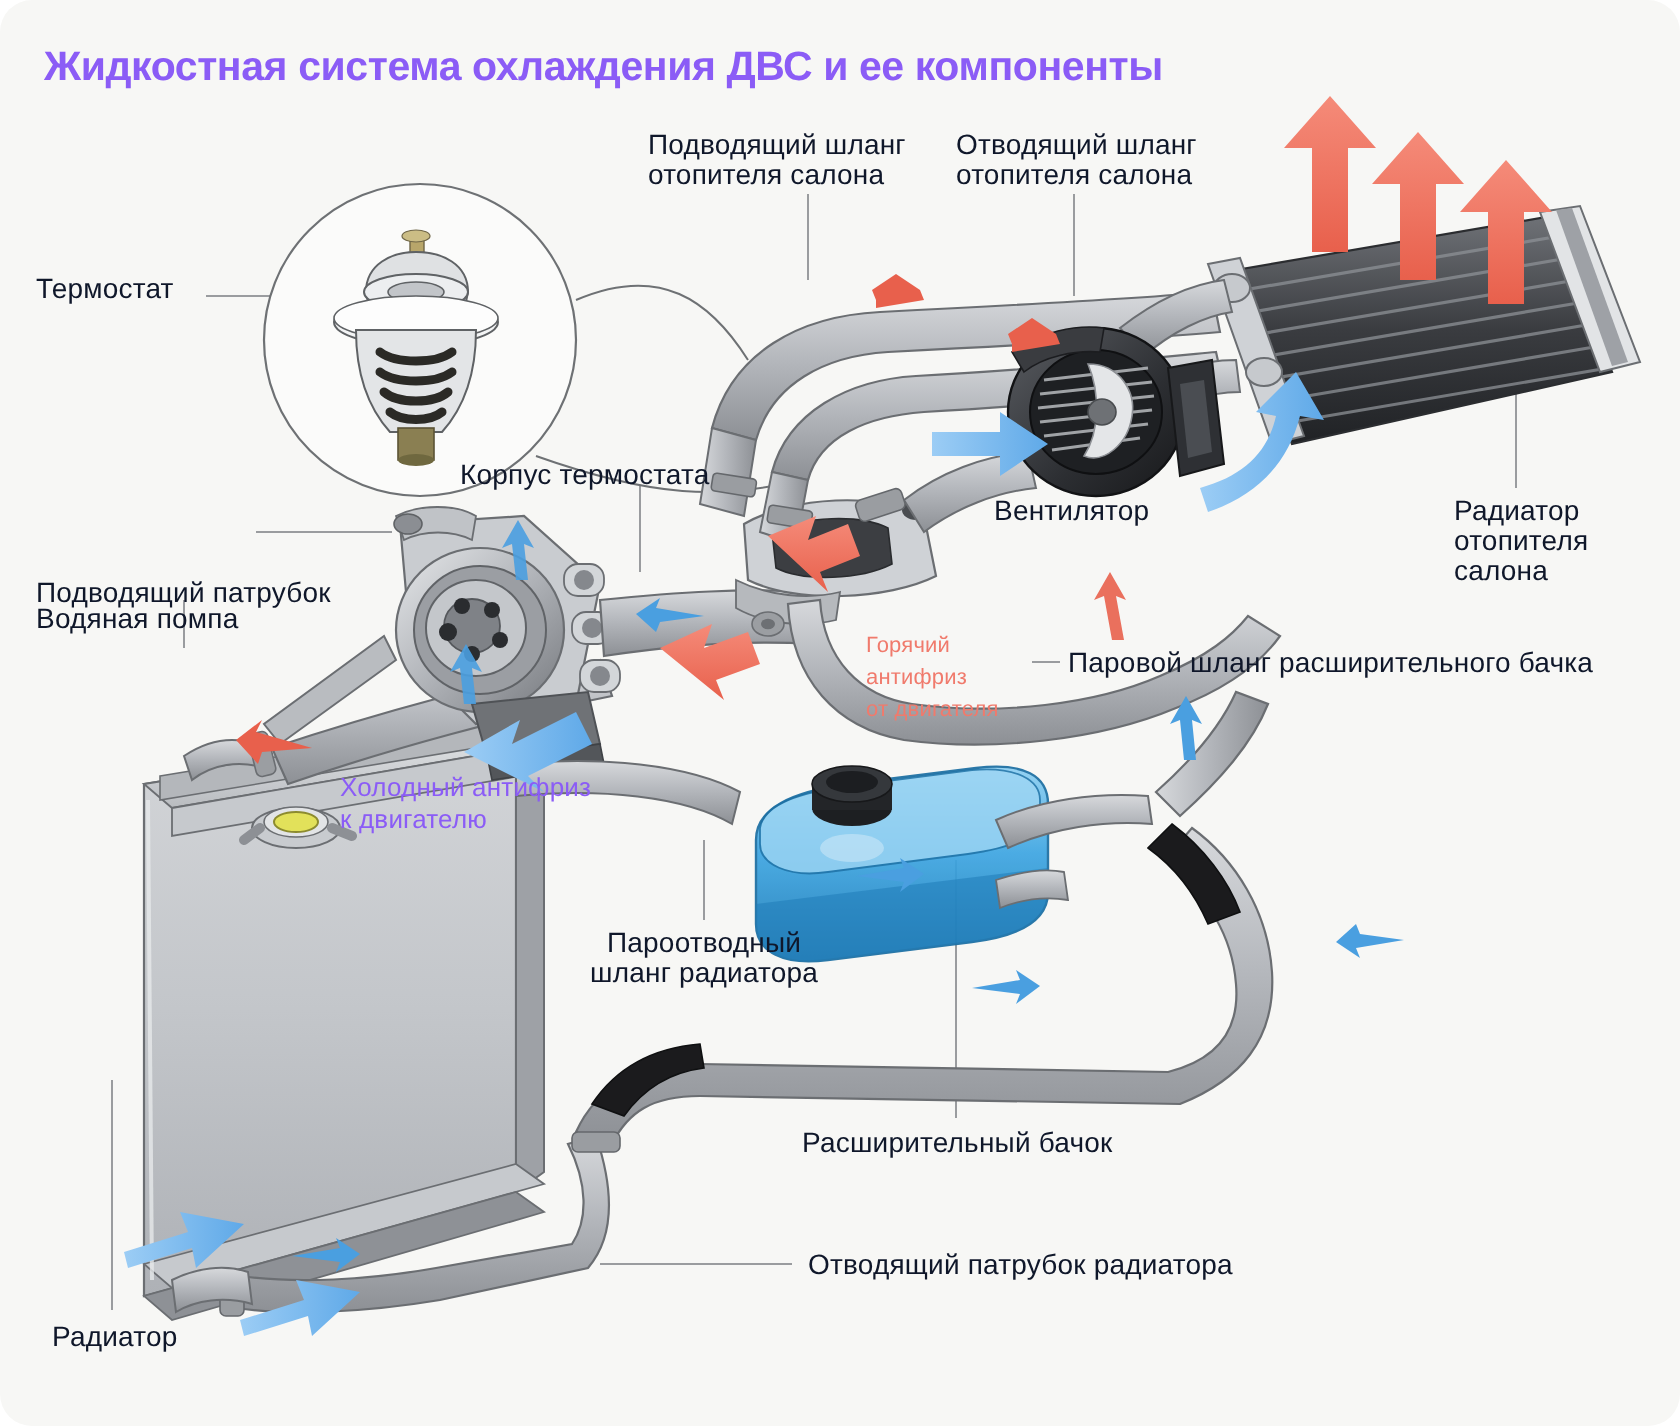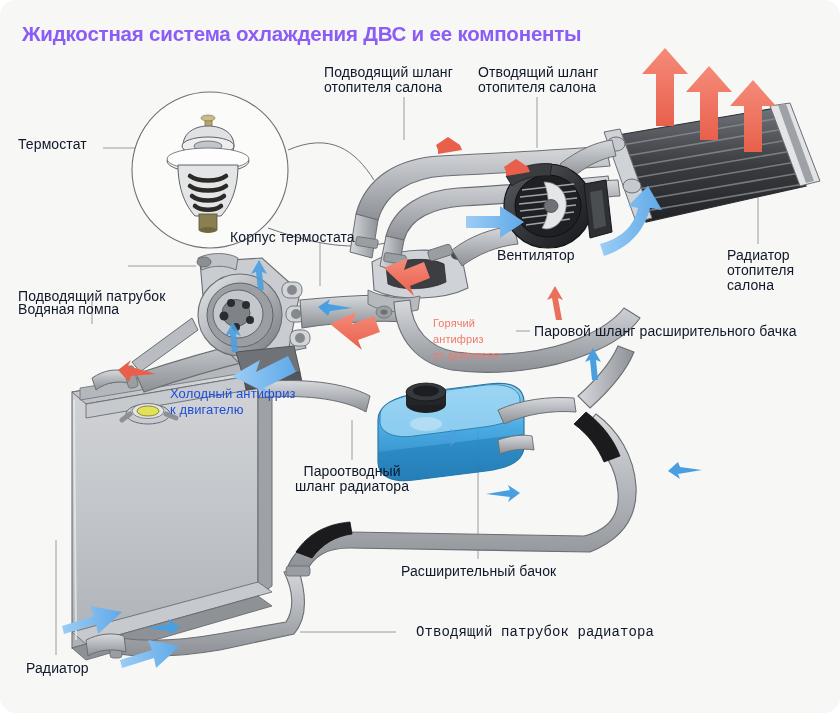--- a/index.html
+++ b/index.html
@@ -7,21 +7,21 @@
   #stage{
     position:relative;width:840px;height:713px;overflow:hidden;
     background:#f7f7f5;border-radius:16px;
   }
   #art{position:absolute;left:0;top:0;width:840px;height:713px;}
   .lbl{
     position:absolute;color:#0f172a;font-size:14px;line-height:15px;
     white-space:pre-line;letter-spacing:.1px;
   }
   .hot{color:#f07a6c;font-size:11px;line-height:16px;}
-  .cold{color:#1d4ed8;font-size:13px;line-height:16px;}
+  .cold{color:#8b5cf6;font-size:13px;line-height:16px;}
   #title{
     position:absolute;left:22px;top:22px;font-size:20.5px;font-weight:bold;
     color:#8b5cf6;letter-spacing:-.2px;
   }
 </style>
 </head>
 <body>
 
 <div id="stage">
 
@@ -345,21 +345,21 @@
   <div class="lbl" style="left:478px;top:65px;">Отводящий шланг
 отопителя салона</div>
   <div class="lbl" style="left:497px;top:248px;">Вентилятор</div>
   <div class="lbl" style="left:727px;top:248px;">Радиатор
 отопителя
 салона</div>
   <div class="lbl" style="left:534px;top:324px;text-align:center;">Паровой шланг расширительного бачка</div>
   <div class="lbl" style="left:295px;top:464px;text-align:center;">Пароотводный
 шланг радиатора</div>
   <div class="lbl" style="left:401px;top:564px;">Расширительный бачок</div>
-  <div class="lbl" style="left:416px;top:625px;font-family:Liberation Mono, monospace;">Отводящий патрубок радиатора</div>
+  <div class="lbl" style="left:404px;top:625px;">Отводящий патрубок радиатора</div>
   <div class="lbl" style="left:26px;top:661px;">Радиатор</div>
 
   <div class="lbl hot" style="left:433px;top:315px;">Горячий
 антифриз
 от двигателя</div>
   <div class="lbl cold" style="left:170px;top:386px;">Холодный антифриз
 к двигателю</div>
 
 </div>
 

